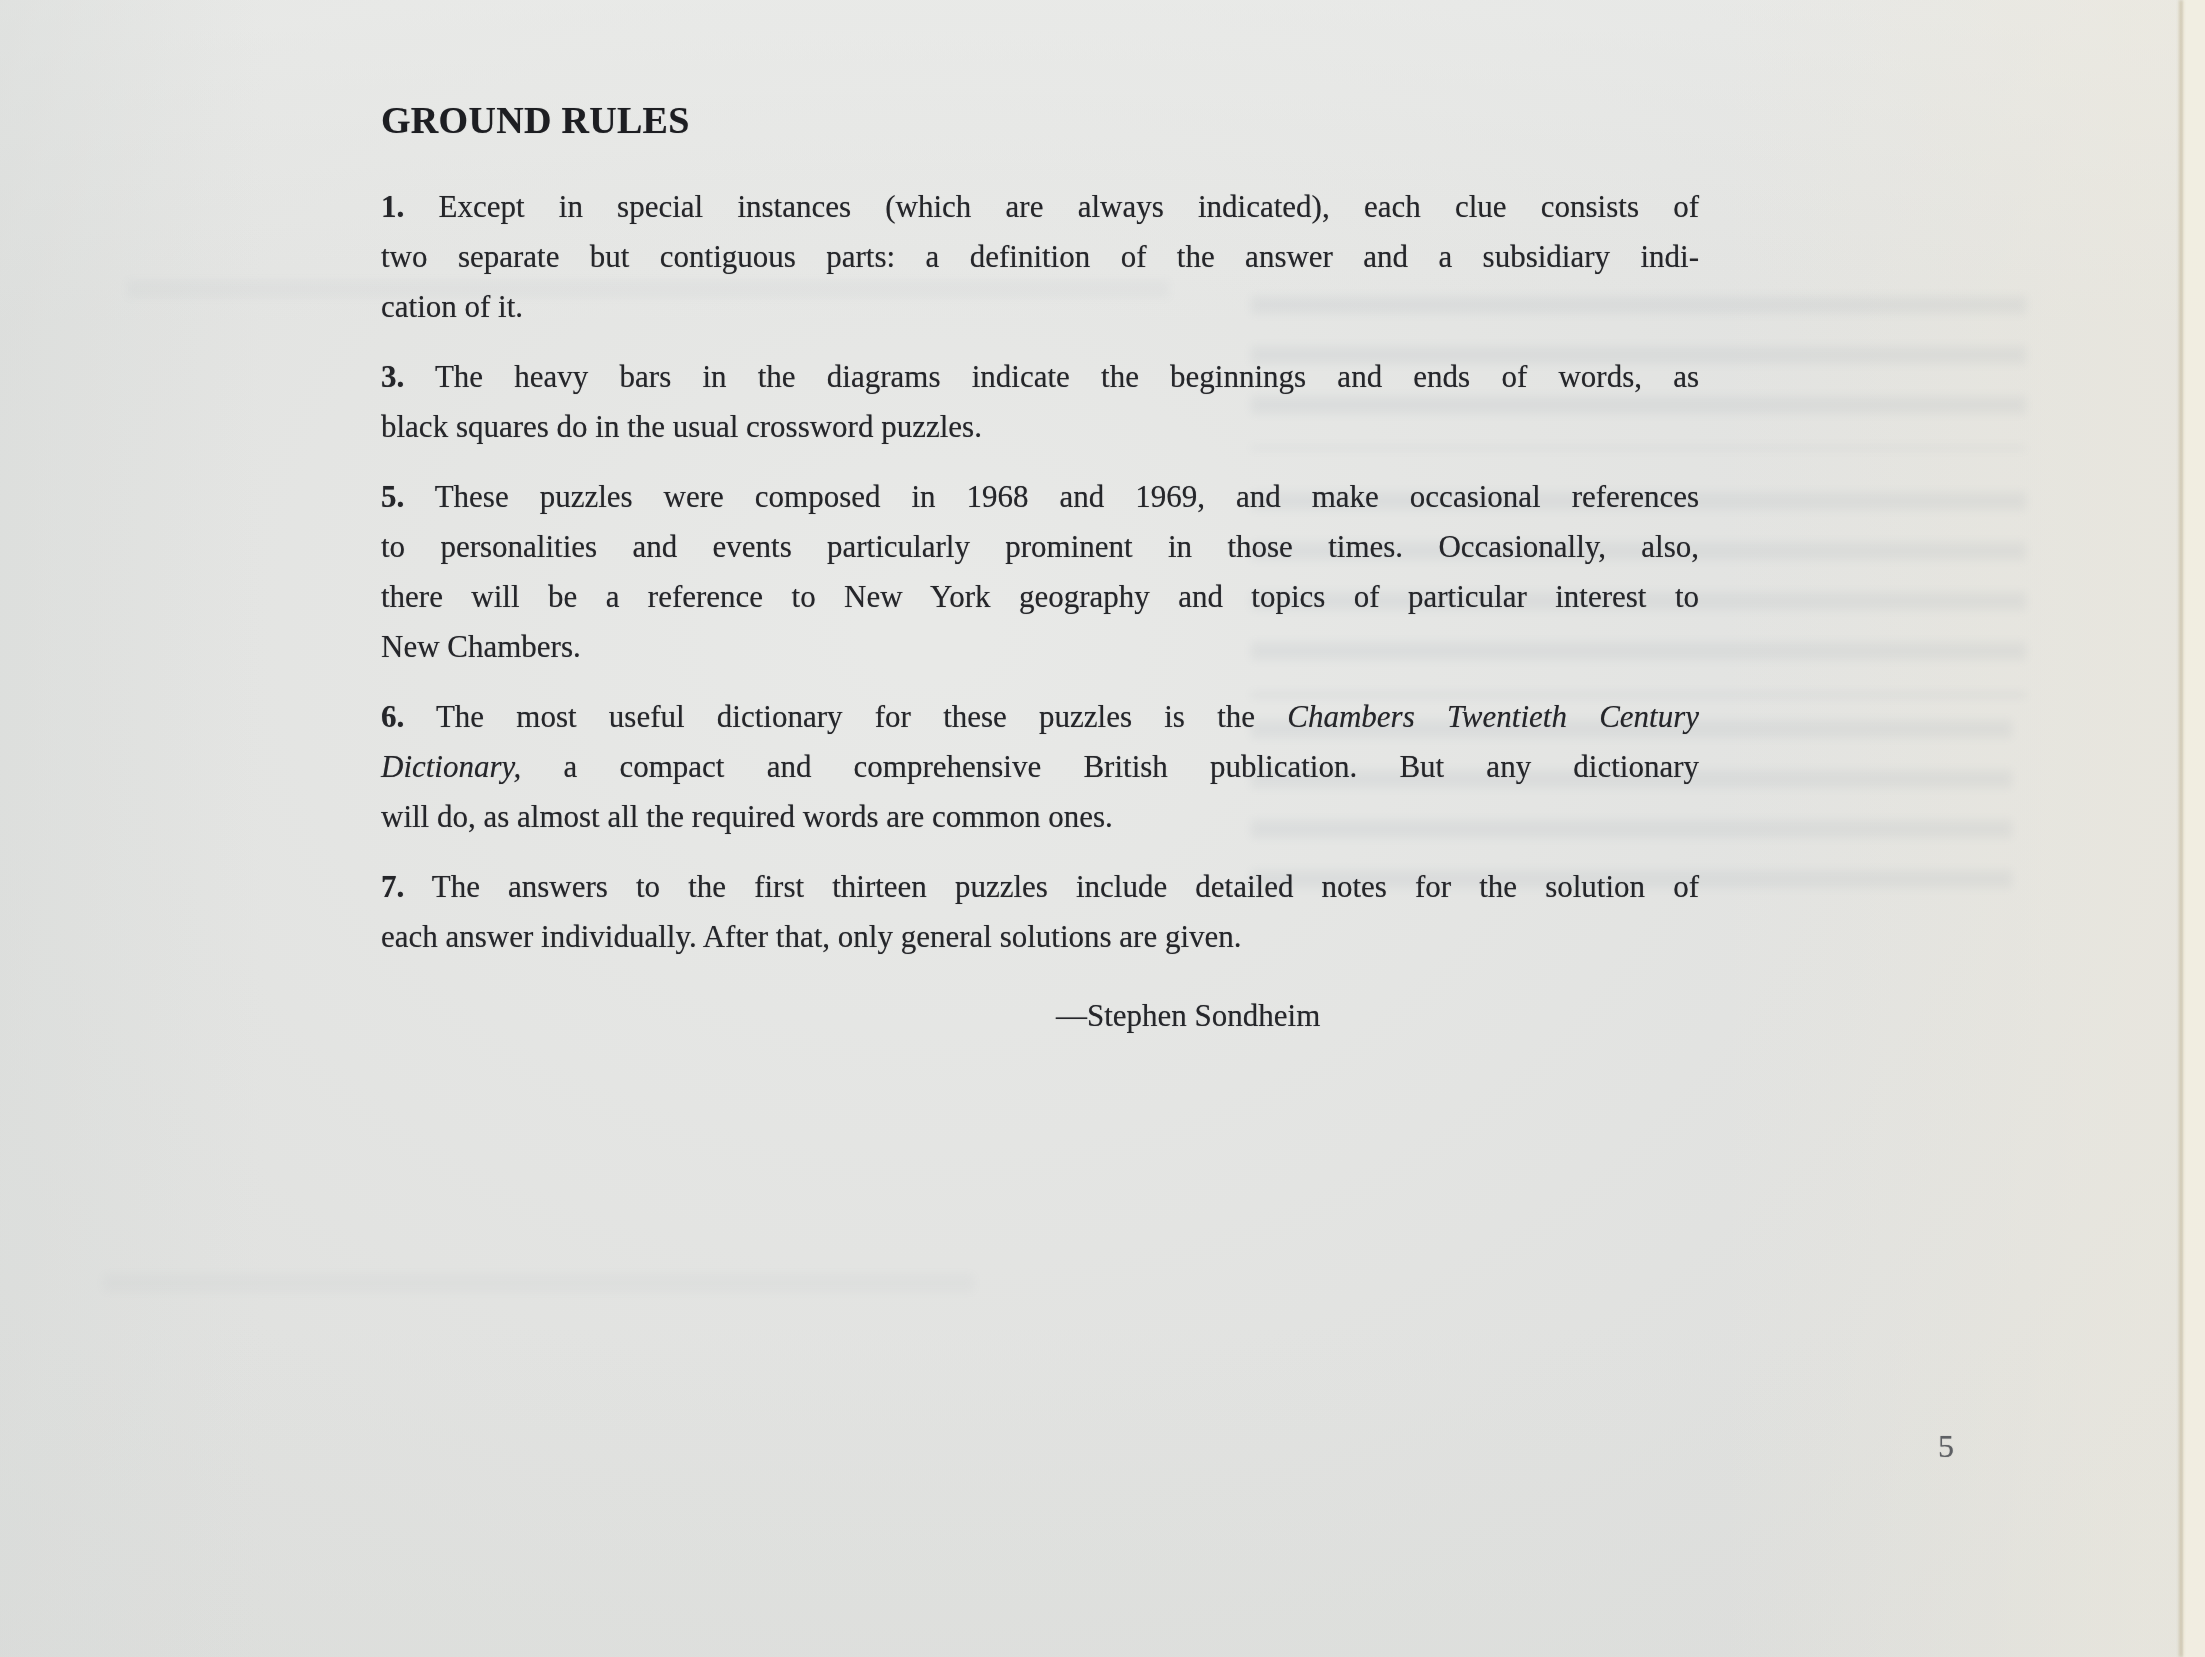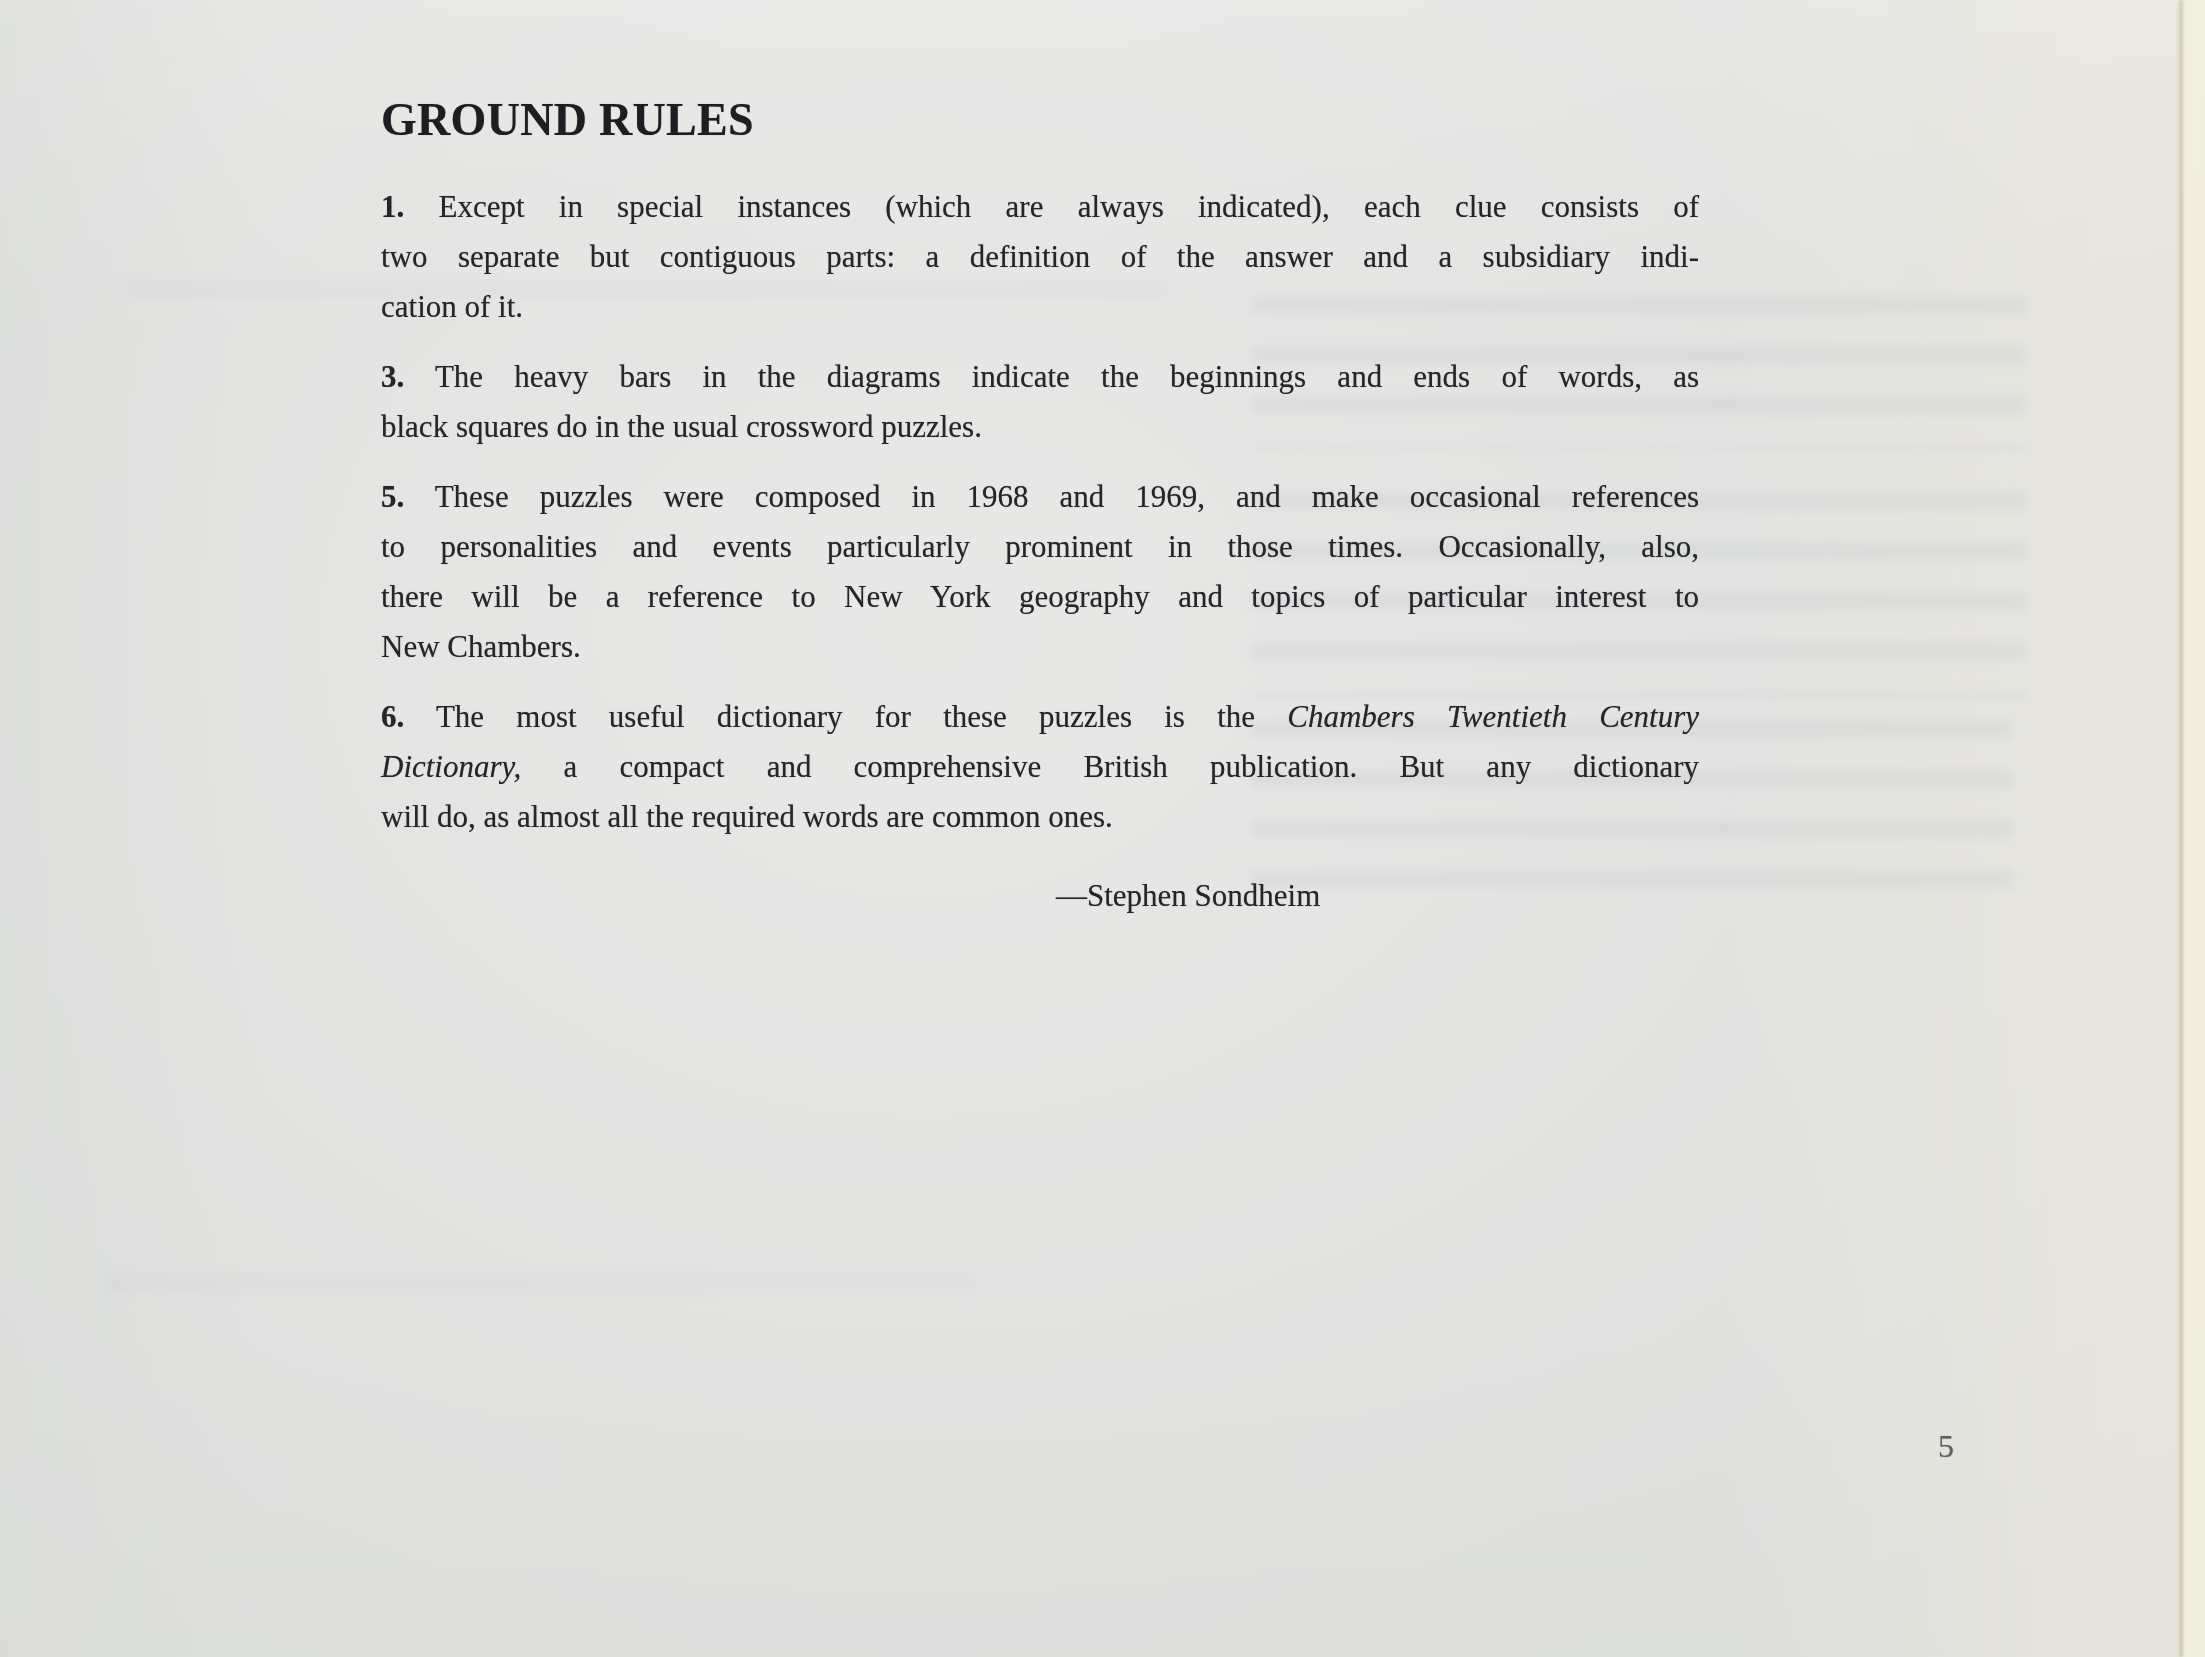--- a/index.html
+++ b/index.html
@@ -45,21 +45,21 @@
   .ghost-l1{left:127px;top:280px;width:1042px;height:36px;opacity:0.09;}
   .ghost-l2{left:103px;top:1274px;width:871px;height:33px;opacity:0.08;}
 
   .content{
     position:absolute;left:381px;top:101px;width:1334px;
     color:#25262a;
     text-shadow:0 0 0.8px rgba(30,30,35,0.5);
   }
   h1.title{
     margin:0 0 43px 0;
-    font-size:46px;line-height:38px;
+    font-size:38px;line-height:38px;
     font-weight:700;letter-spacing:0.3px;
     color:#1d1e22;
   }
   .rule{margin:0 16px 20px 0;font-size:31px;line-height:50px;}
   .line{display:block;text-align:justify;text-align-last:justify;white-space:nowrap;}
   .line.last{text-align-last:left;white-space:normal;}
   .rule b{font-weight:700;}
   .rule i{}
   .signature{
     margin-top:29px;
@@ -99,20 +99,24 @@
         <span class="line"><b>5.</b> These puzzles were composed in 1968 and 1969, and make occasional references</span>
         <span class="line">to personalities and events particularly prominent in those times. Occasionally, also,</span>
         <span class="line">there will be a reference to New York geography and topics of particular interest to</span>
         <span class="line last">New Chambers.</span>
       </p>
       <p class="rule">
         <span class="line"><b>6.</b> The most useful dictionary for these puzzles is the <i>Chambers Twentieth Century</i></span>
         <span class="line"><i>Dictionary,</i> a compact and comprehensive British publication. But any dictionary</span>
         <span class="line last">will do, as almost all the required words are common ones.</span>
       </p>
+      <p class="rule">
+        <span class="line"><b>7.</b> The answers to the first thirteen puzzles include detailed notes for the solution of</span>
+        <span class="line last">each answer individually. After that, only general solutions are given.</span>
+      </p>
     </div>
   <div class="signature">—Stephen Sondheim</div>
 </div>
 
 <div class="pagenum">5</div>
 <div class="edge-strip"></div>
 <div class="edge-line"></div>
 
 
 </body></html>

